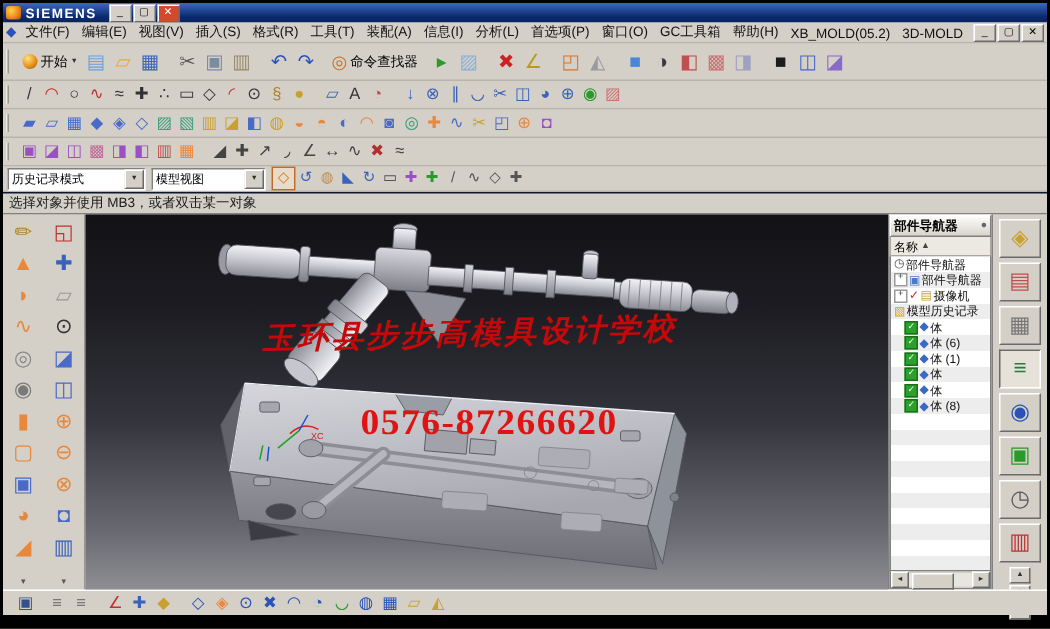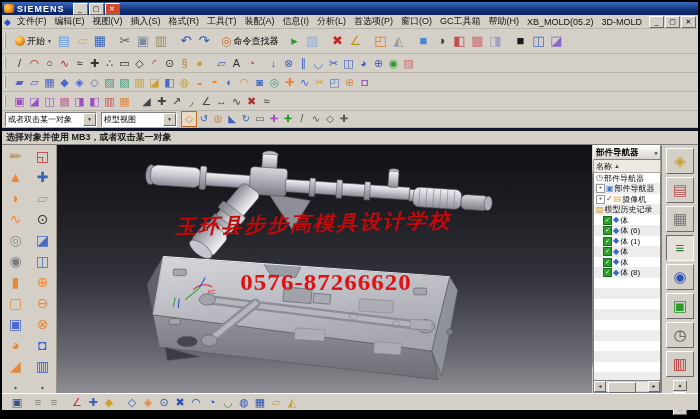--- a/index.html
+++ b/index.html
@@ -48,36 +48,36 @@
   .dd{display:flex;align-items:center;height:13px;background:#fff;
     border:1px solid;border-color:#808080 #fff #fff #808080;font-size:8px;padding-left:2px;}
   .dd .val{flex:1;white-space:nowrap;overflow:hidden;}
   .db{width:11px;height:11px;flex:0 0 11px;background:#d4d0c8;cursor:pointer;
     border:1px solid;border-color:#fff #6a6a6a #6a6a6a #fff;
     font-size:5px;text-align:center;line-height:10px;color:#333;}
   .dd.f{width:88px;} .dd.s{width:72px;}
   .selbar .ic{width:14px;height:14px;font-size:10px;line-height:14px;}
   .selbar .ic.act{border:1px solid #c06a2a;background:#e8dcc8;}
   
-  .prompt{height:13px;flex:0 0 13px;background:#d4d0c8;font-size:9px;font-weight:bold;
+  .prompt{height:13px;flex:0 0 13px;background:#d4d0c8;font-size:9px;font-weight:normal;
     color:#1a1a1a;display:flex;align-items:flex-start;padding-left:4px;
-    border-top:3px solid #0f172a;border-bottom:1px solid #808080;}
+    border-top:1px solid #0f172a;border-bottom:1px solid #808080;}
   
   .main{flex:1;display:flex;min-height:0;}
   .dock{width:54px;flex:0 0 54px;background:#d4d0c8;display:flex;padding-top:1px;
     border-right:1px solid #9a968e;}
   .dcol{width:27px;display:flex;flex-direction:column;align-items:center;}
   .dock .ic{width:24px;height:21px;font-size:14px;line-height:21px;}
   .dock-foot{margin-top:auto;font-size:6px;color:#555;padding-bottom:2px;cursor:pointer;}
   .viewport{flex:1;position:relative;min-width:0;
     background:linear-gradient(180deg,#121216 0%,#1c1c22 25%,#34343c 55%,#6a6a72 85%,#8e8e94 100%);}
   .viewport svg{display:block;width:100%;height:100%;}
   
   .nav{width:68px;flex:0 0 68px;background:#d4d0c8;display:flex;flex-direction:column;
-    border-left:1px solid #808080;border-radius:32px;}
+    border-left:1px solid #808080;}
   .nav-title{height:13px;flex:0 0 13px;display:flex;align-items:center;gap:2px;
     background:linear-gradient(#fdfdfb,#d8d4cc);border:1px solid;
     border-color:#fff #808080 #808080 #fff;font-size:8.5px;font-weight:bold;padding:0 2px;}
   .pin{margin-left:auto;font-size:7px;color:#666;cursor:pointer;}
   .nav-cols{height:12px;flex:0 0 12px;display:flex;align-items:center;font-size:8px;
     background:#ece9e2;border:1px solid #aaa69e;border-top:none;padding:0 2px;gap:2px;}
   .sorter{font-size:6px;color:#444;cursor:pointer;}
   .tree{flex:1;overflow:hidden;border:1px solid #808080;border-top:none;
     background:repeating-linear-gradient(180deg,#ffffff 0 10.5px,#ededed 10.5px 21px);}
   .trow{height:10.5px;display:flex;align-items:center;font-size:8px;gap:1px;
@@ -265,21 +265,21 @@
         <span class="ic" style="color: rgb(68, 68, 68);">∠</span>
         <span class="ic" style="color: rgb(68, 68, 68);">↔</span>
         <span class="ic" style="color: rgb(68, 68, 68);">∿</span>
         <span class="ic" style="color: rgb(176, 48, 48);">✖</span>
         <span class="ic" style="color: rgb(68, 68, 68);">≈</span>
       </span>
   </div>
 
   <div class="selbar">
     <span class="dd f">
-      <span class="val">或者双击某一对象</span>
+      <span class="val">历史记录模式</span>
       <span class="db">▼</span>
     </span>
     <span class="dd s">
       <span class="val">模型视图</span>
       <span class="db">▼</span>
     </span>
     <span class="iconset">
         <span class="ic act" style="color: rgb(208, 128, 48);">◇</span>
         <span class="ic" style="color: rgb(58, 98, 184);">↺</span>
         <span class="ic" style="color: rgb(192, 138, 80);">◍</span>

